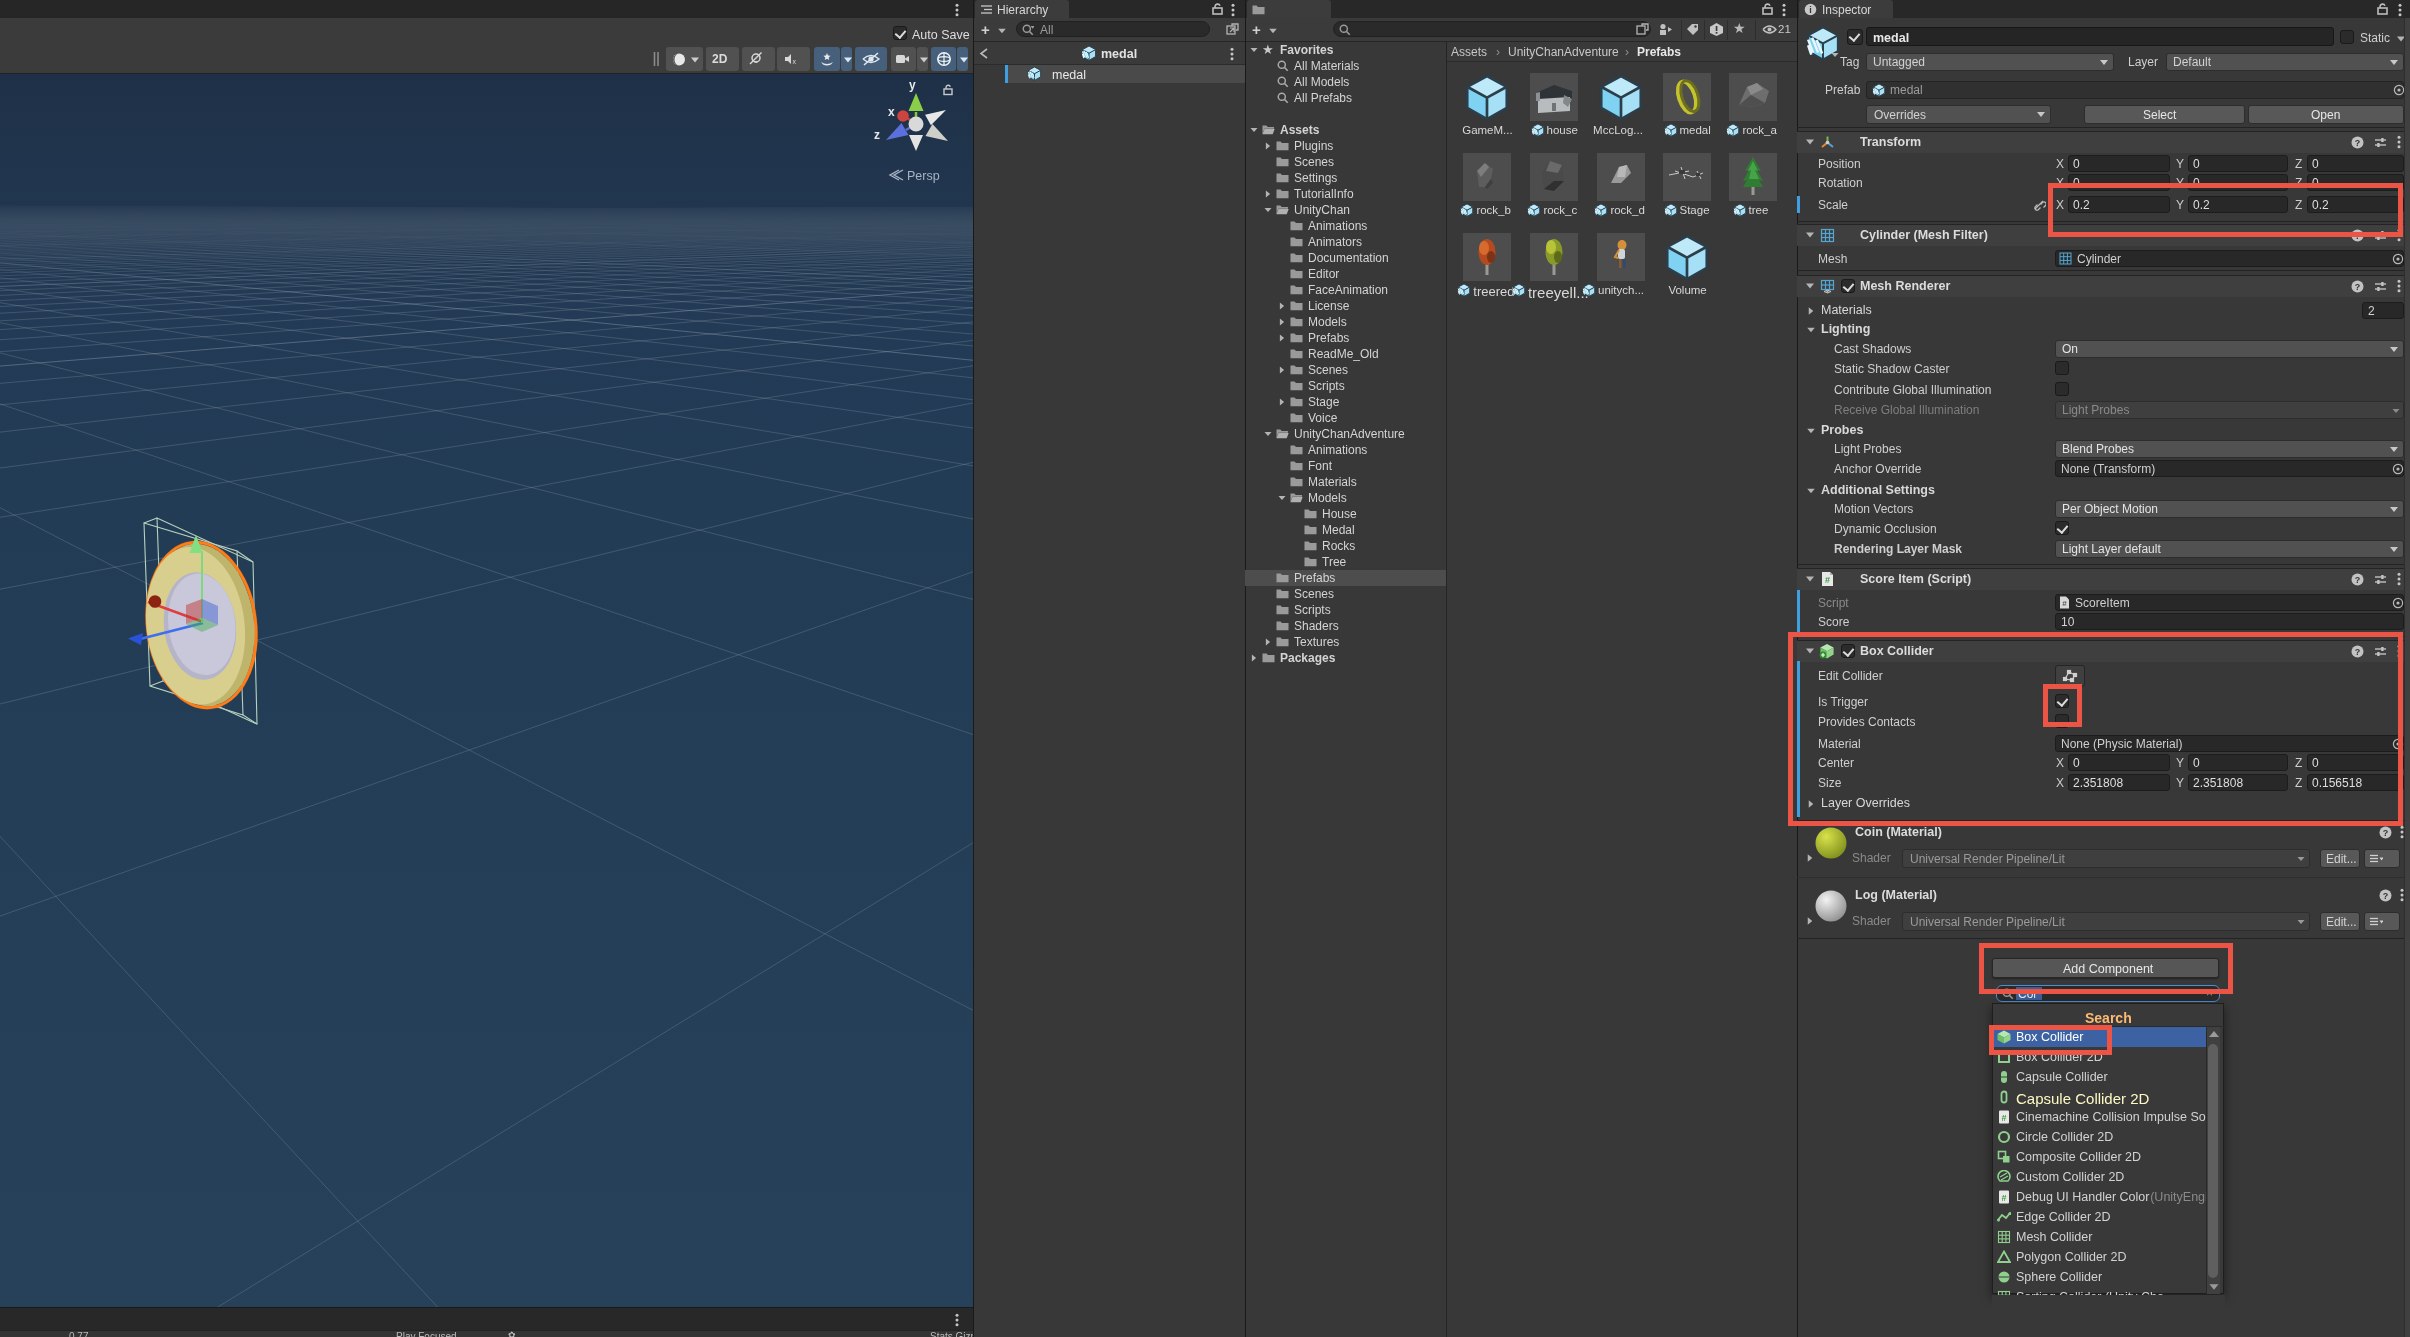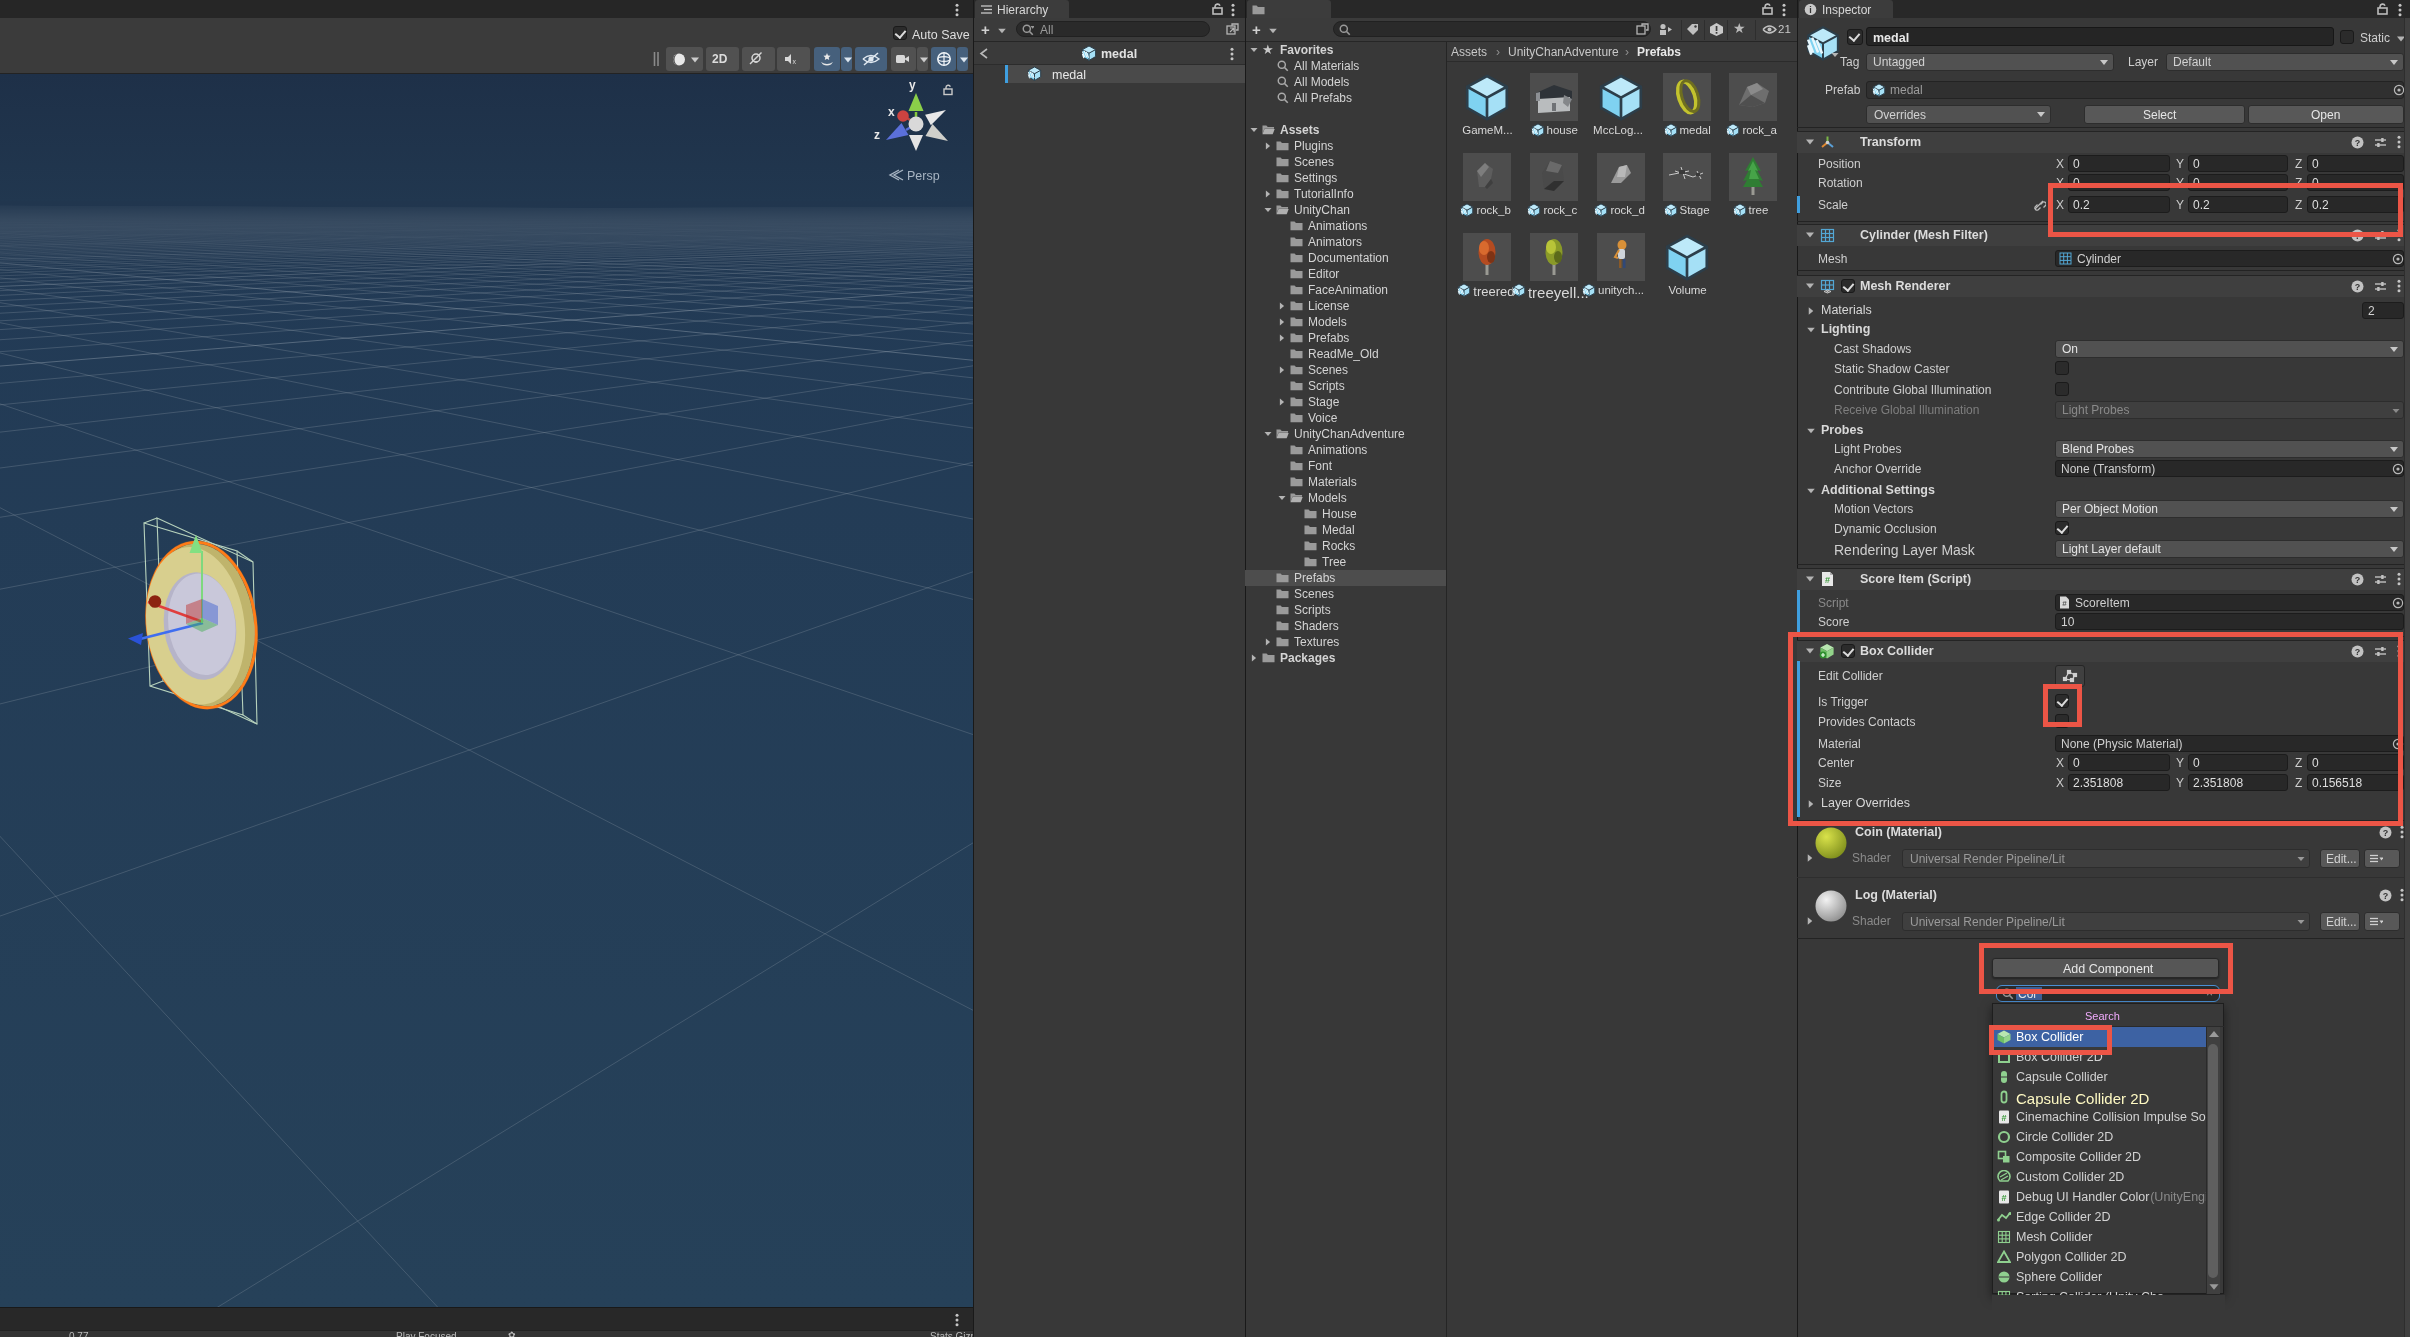--- a/index.html
+++ b/index.html
@@ -1408,21 +1408,21 @@
     <circle cx="6" cy="6" r="4.6" fill="none" stroke="#b8b8b8" stroke-width="1.2"></circle>
     <circle cx="6" cy="6" r="1.6" fill="#b8b8b8"></circle>
   </svg>
 <div class="arrD" style="left:1806px;top:488px;transform:scale(0.75);"></div>
 <div class="t " style="left:1821px;top:484px;font-size:12.5px;color:#d8d8d8;font-weight:700;">Additional Settings</div>
 <div class="t " style="left:1834px;top:503px;font-size:12px;color:#cfcfcf;font-weight:400;">Motion Vectors</div>
 <div class="drop" style="left:2055px;top:500px;width:349px;height:18px;"></div>
 <div class="t " style="left:2062px;top:503px;font-size:12px;color:#e4e4e4;font-weight:400;">Per Object Motion</div>
 <div class="t " style="left:1834px;top:523px;font-size:12px;color:#cfcfcf;font-weight:400;">Dynamic Occlusion</div>
 <div class="chk on" style="left:2055px;top:521px;width:14px;height:14px;"></div>
-<div class="t " style="left:1834px;top:543px;font-size:14px;color:#cfcfcf;font-weight:400;">Rendering Layer Mask</div>
+<div class="t " style="left:1834px;top:543px;font-size:12px;color:#cfcfcf;font-weight:700;">Rendering Layer Mask</div>
 <div class="drop" style="left:2055px;top:540px;width:349px;height:18px;"></div>
 <div class="t " style="left:2062px;top:543px;font-size:12px;color:#e4e4e4;font-weight:400;">Light Layer default</div>
 <div class="" style="left:1797px;top:564px;width:613px;height:1px;background:#232323;"></div>
 <div class="hdr" style="left:1797px;top:568px;width:613px;height:22px;"></div>
 <div class="arrD" style="left:1805px;top:576px;transform:scale(0.8);"></div>
 <svg style="position:absolute;left:1820px;top:571px;" width="15" height="16" viewBox="0 0 15 16">
     <path d="M2,1 h8 l3,3 v11 h-11 z" fill="#e8e8e8"></path>
     <path d="M10,1 l3,3 h-3 z" fill="#b0b0b0"></path>
     <text x="7.5" y="12" font-size="9" font-weight="bold" text-anchor="middle" fill="#3a9a3a" font-family="Liberation Sans">#</text>
   </svg>
@@ -1606,21 +1606,21 @@
 <div class="t " style="left:2063px;top:963px;font-size:12.5px;color:#e8e8e8;font-weight:400;">Add Component</div>
 <div class="" style="left:1996px;top:985px;width:224px;height:17px;background:#2a2a2a;border:1px solid #4a8fd4;border-radius:6px;"></div>
 <svg style="position:absolute;left:2002px;top:988px;" width="12" height="12" viewBox="0 0 11.5 11.5">
     <circle cx="4.6" cy="4.6" r="3.4" fill="none" stroke="#9a9a9a" stroke-width="1.4"></circle>
     <line x1="7.2" y1="7.2" x2="10.3" y2="10.3" stroke="#9a9a9a" stroke-width="1.6"></line>
   </svg>
 <div class="" style="left:2016px;top:987px;width:26px;height:13px;background:#3e5f96;"></div>
 <div class="t " style="left:2018px;top:988px;font-size:12px;color:#e8e8e8;font-weight:400;">Col</div>
 <div class="t " style="left:2206px;top:987px;font-size:12px;color:#a0a0a0;font-weight:400;">×</div>
 <div class="" style="left:1992px;top:1003px;width:232px;height:291px;background:#393939;border:1px solid #1e1e1e;box-shadow:0 4px 10px rgba(0,0,0,0.5);"></div>
-<div class="t " style="left:2085px;top:1011px;font-size:11px;color:#f0abfc;font-weight:400;">Search</div>
+<div class="t " style="left:2085px;top:1011px;font-size:14px;color:#fdba74;font-weight:700;">Search</div>
 <div class="" style="left:1992px;top:1026px;width:232px;height:1px;background:#2a2a2a;"></div>
 <div class="" style="left:1993px;top:1027px;width:213px;height:20px;background:#3d62a3;"></div>
 <svg style="position:absolute;left:1997px;top:1030px;" width="14" height="14" viewBox="0 0 14 14">
     <polygon points="7,0.5 13.5,4 7,7.5 0.5,4" fill="#b8e6b0"></polygon>
     <polygon points="0.5,4 7,7.5 7,13.5 0.5,10" fill="#6fbf66"></polygon>
     <polygon points="13.5,4 7,7.5 7,13.5 13.5,10" fill="#93d48a"></polygon>
   </svg>
 <div class="t " style="left:2016px;top:1031px;font-size:12.5px;color:#ffffff;font-weight:400;">Box Collider</div>
 <svg style="position:absolute;left:1997px;top:1050px;" width="14" height="14" viewBox="0 0 14 14">
     <rect x="2" y="2" width="10" height="10" fill="none" stroke="#8fd08f" stroke-width="2"></rect>

